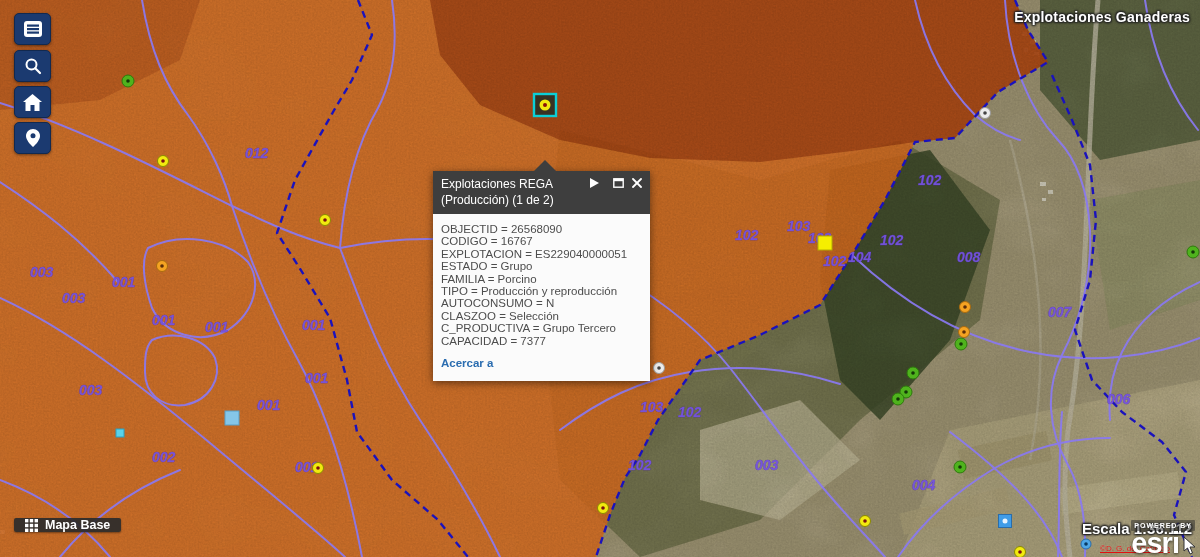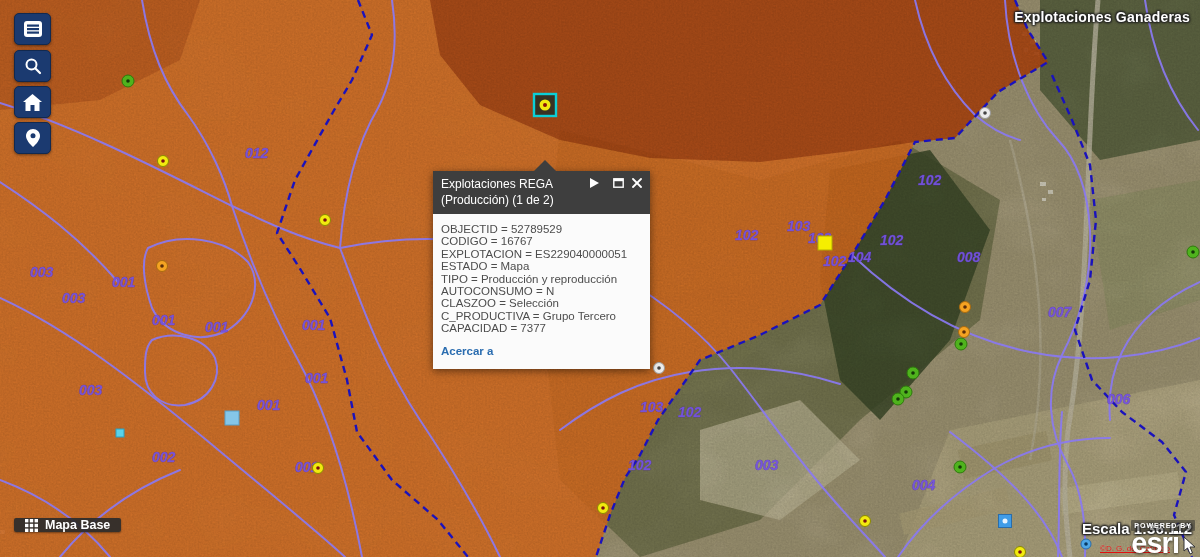--- a/index.html
+++ b/index.html
@@ -328,24 +328,25 @@
       <span class="pc-icon">
         <svg width="10" height="10" viewBox="0 0 10 10">
           <line x1="1" y1="1" x2="9" y2="9" stroke="#fff" stroke-width="1.8" stroke-linecap="round"></line>
           <line x1="9" y1="1" x2="1" y2="9" stroke="#fff" stroke-width="1.8" stroke-linecap="round"></line>
         </svg>
       </span>
     </div>
   </div>
   <div class="popup-body">
     <div id="attr-list">
-        <div class="attr-row">OBJECTID = 52789529</div>
+        <div class="attr-row">OBJECTID = 26568090</div>
         <div class="attr-row">CODIGO = 16767</div>
         <div class="attr-row">EXPLOTACION = ES229040000051</div>
-        <div class="attr-row">ESTADO = Mapa</div>
+        <div class="attr-row">ESTADO = Grupo</div>
+        <div class="attr-row">FAMILIA = Porcino</div>
         <div class="attr-row">TIPO = Producción y reproducción</div>
         <div class="attr-row">AUTOCONSUMO = N</div>
         <div class="attr-row">CLASZOO = Selección</div>
         <div class="attr-row">C_PRODUCTIVA = Grupo Tercero</div>
         <div class="attr-row">CAPACIDAD = 7377</div>
       </div>
     <a class="zoom-link">Acercar a</a>
   </div>
 </div>
 

